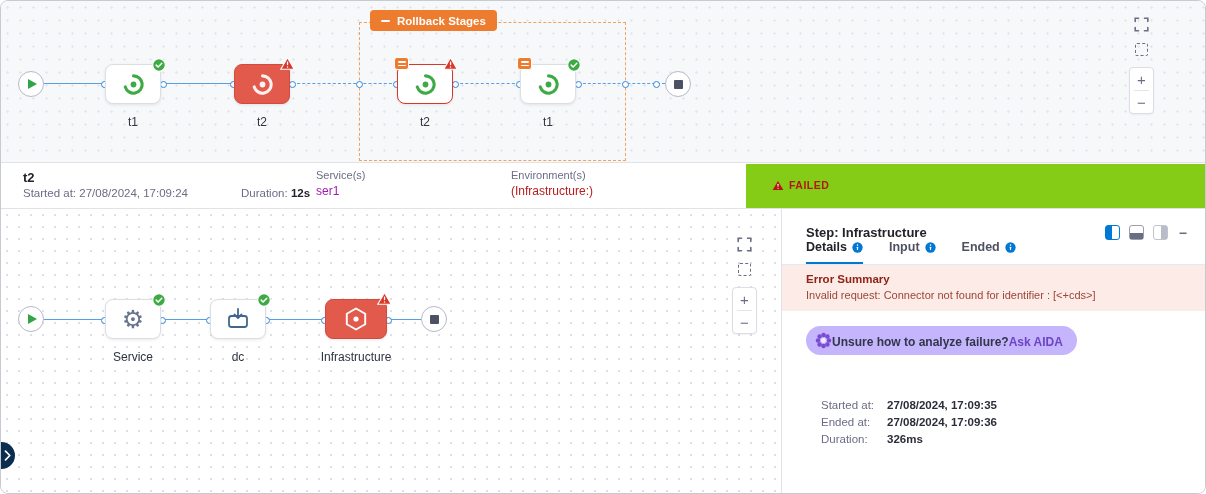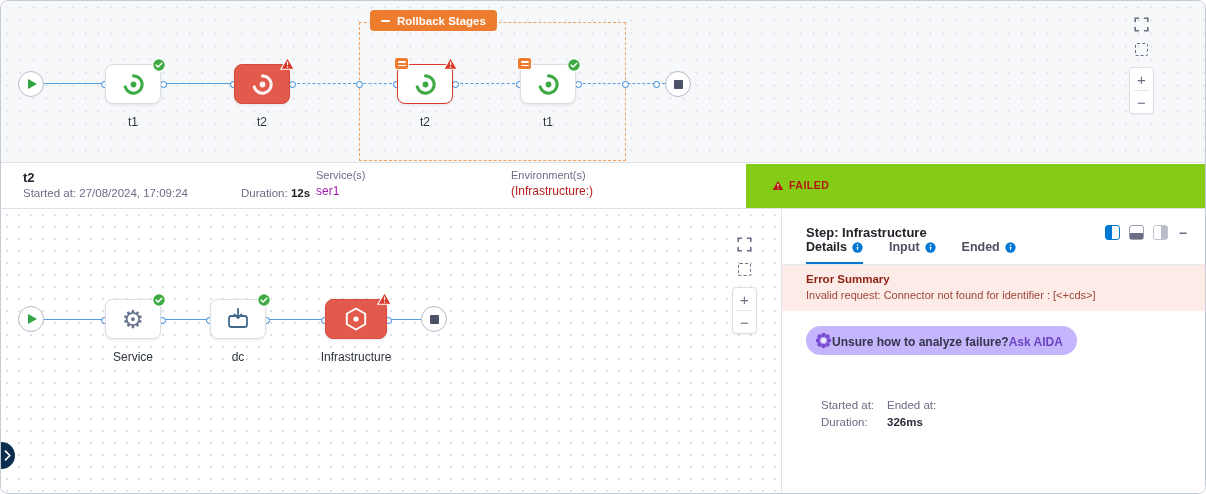--- a/index.html
+++ b/index.html
@@ -385,21 +385,23 @@
           </g>
           <circle cx="8" cy="8" r="2.3" fill="#f0ebfb"></circle>
         </svg>
         <span class="aida-q">Unsure how to analyze failure?</span>
         <a class="aida-link">Ask AIDA</a>
       </div>
     </div>
 
     <div class="sp-fields">
       <span class="fl">Started at:</span>
+      <span class="fv">27/08/2024, 17:09:35</span>
       <span class="fl">Ended at:</span>
+      <span class="fv">27/08/2024, 17:09:36</span>
       <span class="fl">Duration:</span>
       <span class="fv">326ms</span>
     </div>
   </div>
 
   <div class="drawer-handle">
     <svg width="7" height="11" viewBox="0 0 7 11">
       <path d="M1.5 1.2 L5.8 5.5 L1.5 9.8" stroke="#fff" stroke-width="1.7" fill="none" stroke-linecap="round" stroke-linejoin="round"></path>
     </svg>
   </div>

